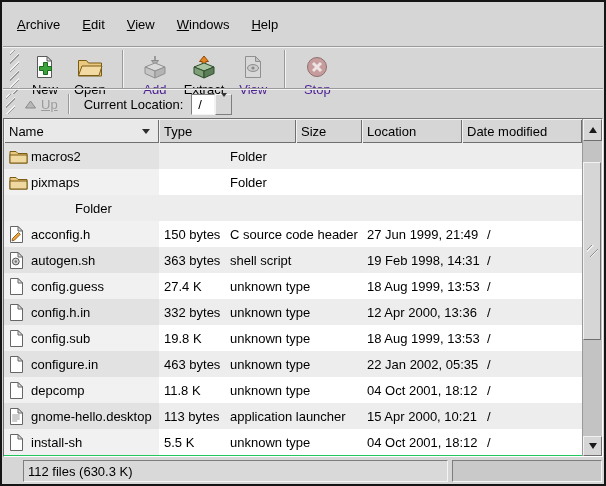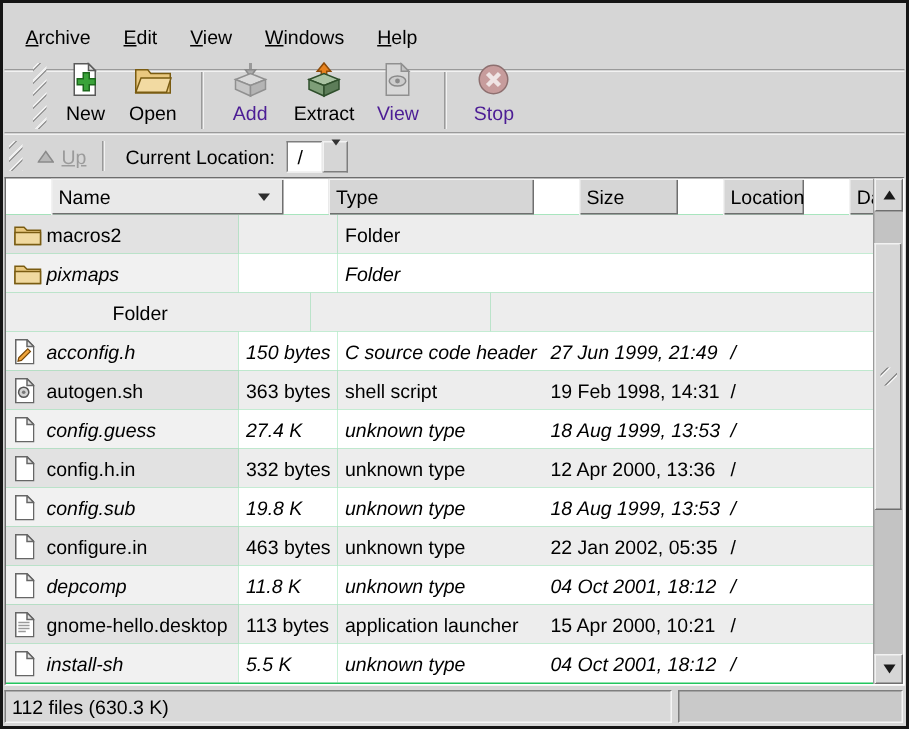--- a/index.html
+++ b/index.html
@@ -14,21 +14,21 @@
     overflow:hidden;
   }
 
   
   .menubar { display:flex; align-items:center; padding:3px 2px 2px 4px; height:44px; }
   .menu-item { padding:3px 11px; cursor:default; }
   .menu-item .mn { text-decoration:underline; }
   .groove { height:2px; border-top:1px solid #9a9a9a; border-bottom:1px solid #f2f2f2; margin:0 1px; }
 
   
-  .toolbar { display:flex; align-items:flex-end; height:40px; padding:2px 20px; }
+  .toolbar { display:flex; align-items:flex-start; height:40px; padding:2px 8px; }
   .handle {
     width:9px; height:44px; margin-right:4px;
     background:repeating-linear-gradient(135deg,#d6d6d6 0 2px,#f0f0f0 2px 3px,#9a9a9a 3px 4px,#d6d6d6 4px 6px);
   }
   .handle.small { height:20px; }
   .tb-btn { display:flex; flex-direction:column; align-items:center; justify-content:center;
             padding:2px 7px 1px; min-width:44px; height:50px; background:transparent; border:none;
             font-family:inherit; font-size:13px; gap:2px; cursor:default; }
   .tb-btn .ticon { height:26px; display:flex; align-items:center; }
   .tb-btn.disabled { color:#4c1d95; }
@@ -43,49 +43,49 @@
   .entry { width:24px; height:21px; background:#fff; border:1px solid; border-color:#7e7e7e #f2f2f2 #f2f2f2 #7e7e7e; padding:2px 0 0 6px; font-size:13px; }
   .drop-btn { width:17px; height:21px; background:#d6d6d6; border:1px solid; border-color:#f2f2f2 #7e7e7e #7e7e7e #f2f2f2; display:flex; align-items:center; justify-content:center; padding:0; }
   .drop-glyph { display:block; width:7px; }
   .drop-glyph .bar { height:2px; background:#333; margin-bottom:2px; }
   .drop-glyph .tri { width:0; height:0; border-left:3.5px solid transparent; border-right:3.5px solid transparent; border-top:4px solid #333; margin:0 auto; }
 
   
   .table-frame { flex:1; margin:0 1px; border:1px solid; border-color:#6d6d6d #ffffff #ffffff #6d6d6d; background:#fff; display:flex; flex-direction:column; overflow:hidden; position:relative; }
   .theader { display:flex; height:24px; flex:none; }
   .hcell { background:#d6d6d6; box-shadow:inset 1px 1px 0 #f2f2f2, inset -1px -1px 0 #6f6f6f;
-           display:flex; align-items:center; padding-left:5px; font-size:13px; position:relative; flex:none;margin-left:30px; }
+           display:flex; align-items:center; padding-left:5px; font-size:13px; position:relative; flex:none; }
   .hcell.sorted { background:#e9e9e9; }
   .sort-arrow { position:absolute; right:9px; top:10px; width:0; height:0;
                 border-left:4px solid transparent; border-right:4px solid transparent; border-top:5px solid #2e2e2e; }
   .c-name { width:155px; } .c-size { width:66px; } .c-type { width:137px; } .c-date { width:120px; } .c-loc { flex:1 1 auto; width:auto; }
   .tbody { flex:1; overflow:hidden; background:#22c55e; }
   .trow { display:flex; height:26px; align-items:stretch; font-size:13px; }
   .trow .cell { display:flex; align-items:center; padding-left:5px; overflow:hidden; white-space:nowrap; flex:none; }
   .trow .cell.c-loc { flex:1 1 auto; }
   .trow.stripe .cell { background:#ededed; }
-  .trow.plain  .cell { background:#ffffff;font-style:italic; }
+  .trow.plain  .cell { background:#ffffff; }
   .trow.stripe .cell.c-name { background:#e2e2e2; }
   .trow.plain  .cell.c-name { background:#f1f1f1; }
   .ricon { width:22px; flex:none; display:flex; align-items:center; }
 
   
   .vscroll { position:absolute; top:0; right:0; width:20px; height:100%; background:#c3c3c3; display:flex; flex-direction:column; border-left:1px solid #9a9a9a; }
   .sb-btn { height:22px; flex:none; background:#d6d6d6; border:1px solid; border-color:#f2f2f2 #6f6f6f #6f6f6f #f2f2f2; display:flex; align-items:center; justify-content:center; padding:0; }
   .sb-btn.down { margin-top:auto; height:20px; }
   .tri-up { width:0; height:0; border-left:4px solid transparent; border-right:4px solid transparent; border-bottom:6px solid #1a1a1a; }
   .tri-down { width:0; height:0; border-left:4px solid transparent; border-right:4px solid transparent; border-top:6px solid #1a1a1a; }
   .sb-trough { position:relative; flex:1; }
   .sb-thumb { position:absolute; left:0; top:21px; width:18px; height:178px; background:#d6d6d6;
               border:1px solid; border-color:#f2f2f2 #6f6f6f #6f6f6f #f2f2f2; display:flex; align-items:center; justify-content:center; }
   .sb-grip { width:11px; height:12px;
              background:repeating-linear-gradient(135deg,transparent 0 3px,#8f8f8f 3px 4px,#f0f0f0 4px 5px,transparent 5px 7px); }
 
   
-  .statusbar { height:27px; flex:none; display:flex; align-items:stretch; padding:3px 2px 2px 1px; gap:4px; }
+  .statusbar { height:27px; flex:none; display:flex; align-items:stretch; padding:3px 2px 2px 1px; gap:4px;margin-left:20px; }
   .status-frame { flex:1 1 auto; border:1px solid; border-color:#7e7e7e #f5f5f5 #f5f5f5 #7e7e7e; background:#d9d9d9; display:flex; align-items:center; padding-left:4px; font-size:13px; }
   .status-aux { flex:none; width:150px; border:1px solid; border-color:#7e7e7e #f5f5f5 #f5f5f5 #7e7e7e; background:#c9c9c9; }
 </style>
 </head>
 <body>
 
 <div class="window">
 
   <div class="menubar">
     <div class="menu-item"><span class="mn">A</span><span>rchive</span></div>

